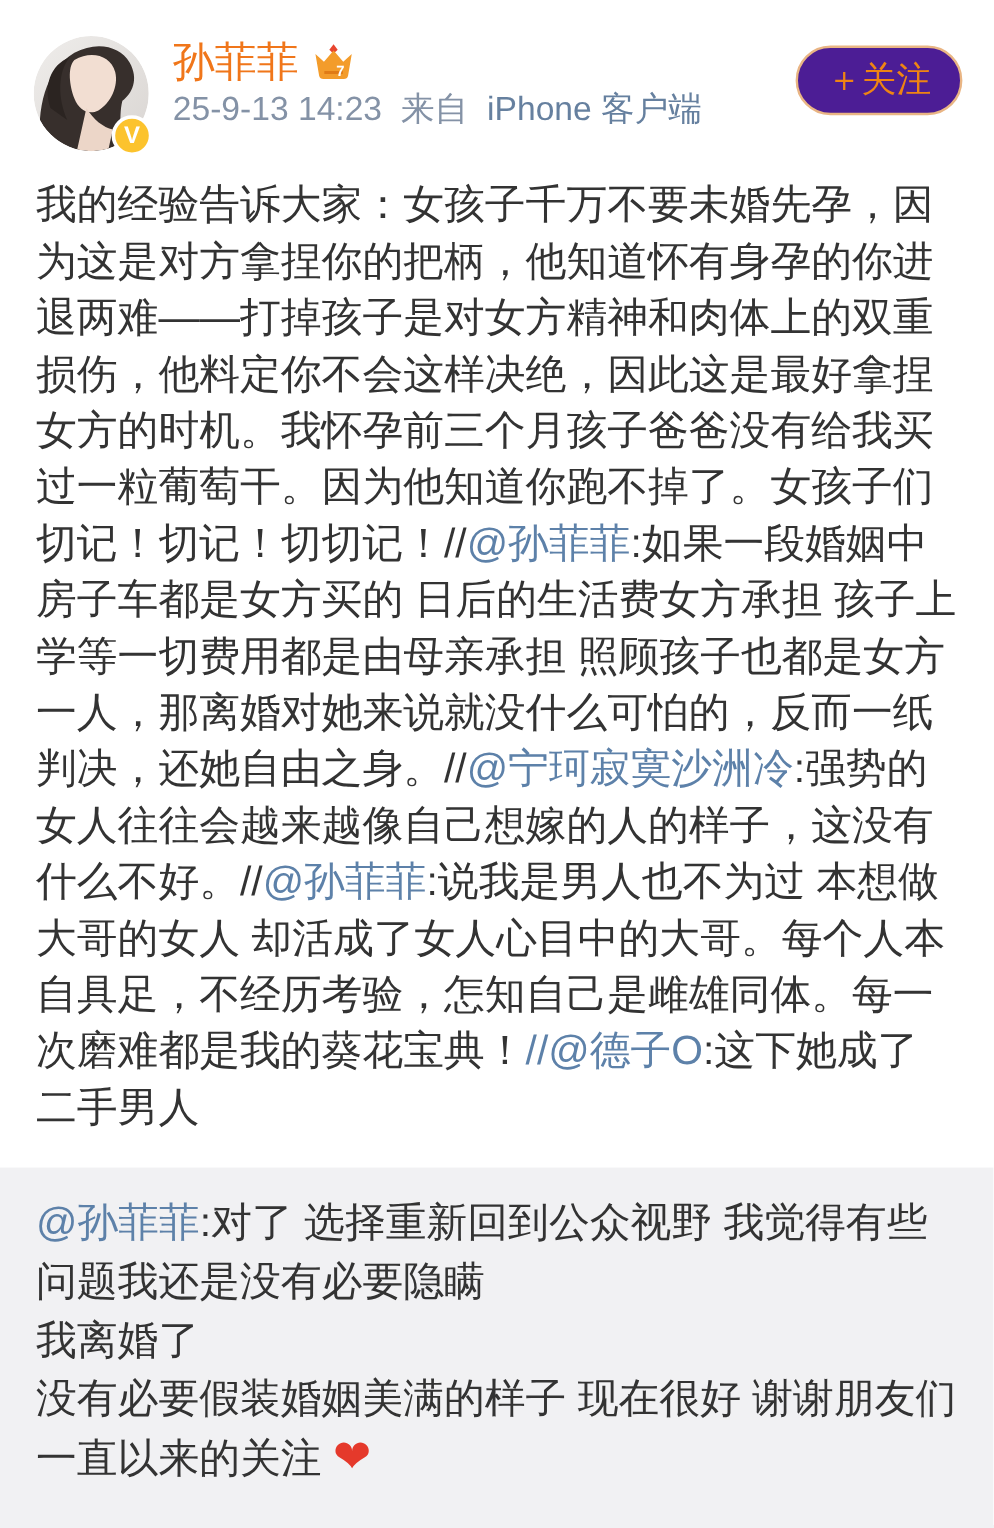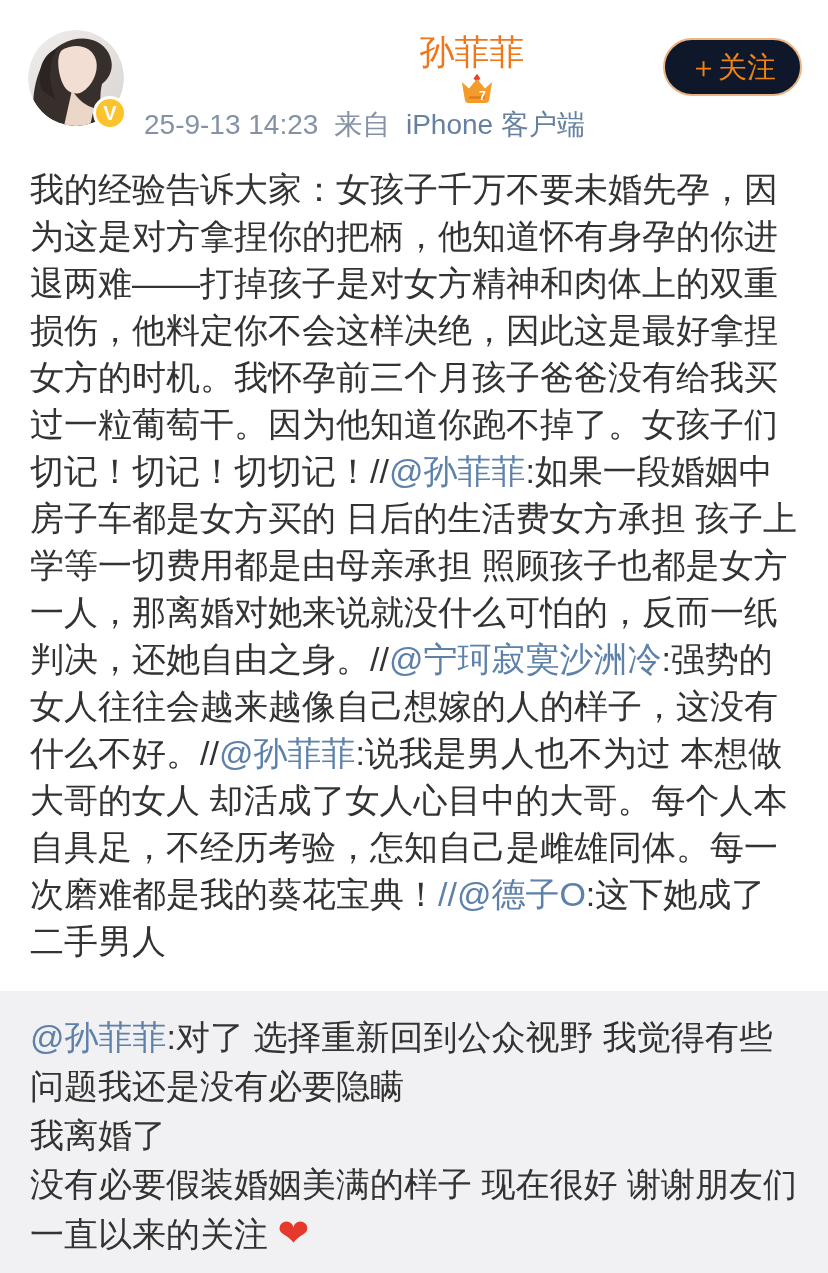--- a/index.html
+++ b/index.html
@@ -16,31 +16,31 @@
   .avatar-wrap { position: relative; width: 96px; height: 96px; flex: 0 0 auto; }
   .avatar { width: 96px; height: 96px; border-radius: 50%; overflow: hidden; display: block; }
   .v-badge {
     position: absolute; right: -3px; bottom: -4px;
     width: 34px; height: 34px; border-radius: 50%;
     background: #fcc32d; border: 3px solid #ffffff;
     color: #ffffff; font-weight: bold; font-size: 20px;
     display: flex; align-items: center; justify-content: center;
   }
   .header-info { margin-left: 20px; flex: 1; padding-top: 2px; }
-  .name-row { display: flex; align-items: center; flex-direction: column; }
+  .name-row { display: flex; align-items: center; }
   .username { font-size: 35px; color: #f0761a; font-weight: 500; line-height: 1.15; }
   .crown { width: 38px; height: 34px; margin-left: 10px; display: inline-block; }
   .meta-row { margin-top: 0; font-size: 28px; color: #8492a6; }
   .meta-source { color: #66809f; }
   .loc-row { margin-top: 10px; font-size: 27px; color: #9b9b9b; }
   .follow-btn {
     position: absolute; right: 26px; top: 38px;
     min-width: 120px; height: 58px; padding: 0 24px;
     border: 2px solid #e9b584; border-radius: 30px;
-    background: #0f172a; color: #ef8413;
+    background: #4c1d95; color: #ef8413;
     font-size: 29px; line-height: 54px; text-align: center;
     cursor: pointer;
   }
 
   
   .content {
     padding: 22px 30px 0 30px;
     font-size: 34px; line-height: 47px; color: #333333;
     white-space: pre-wrap; word-break: break-all;
   }

